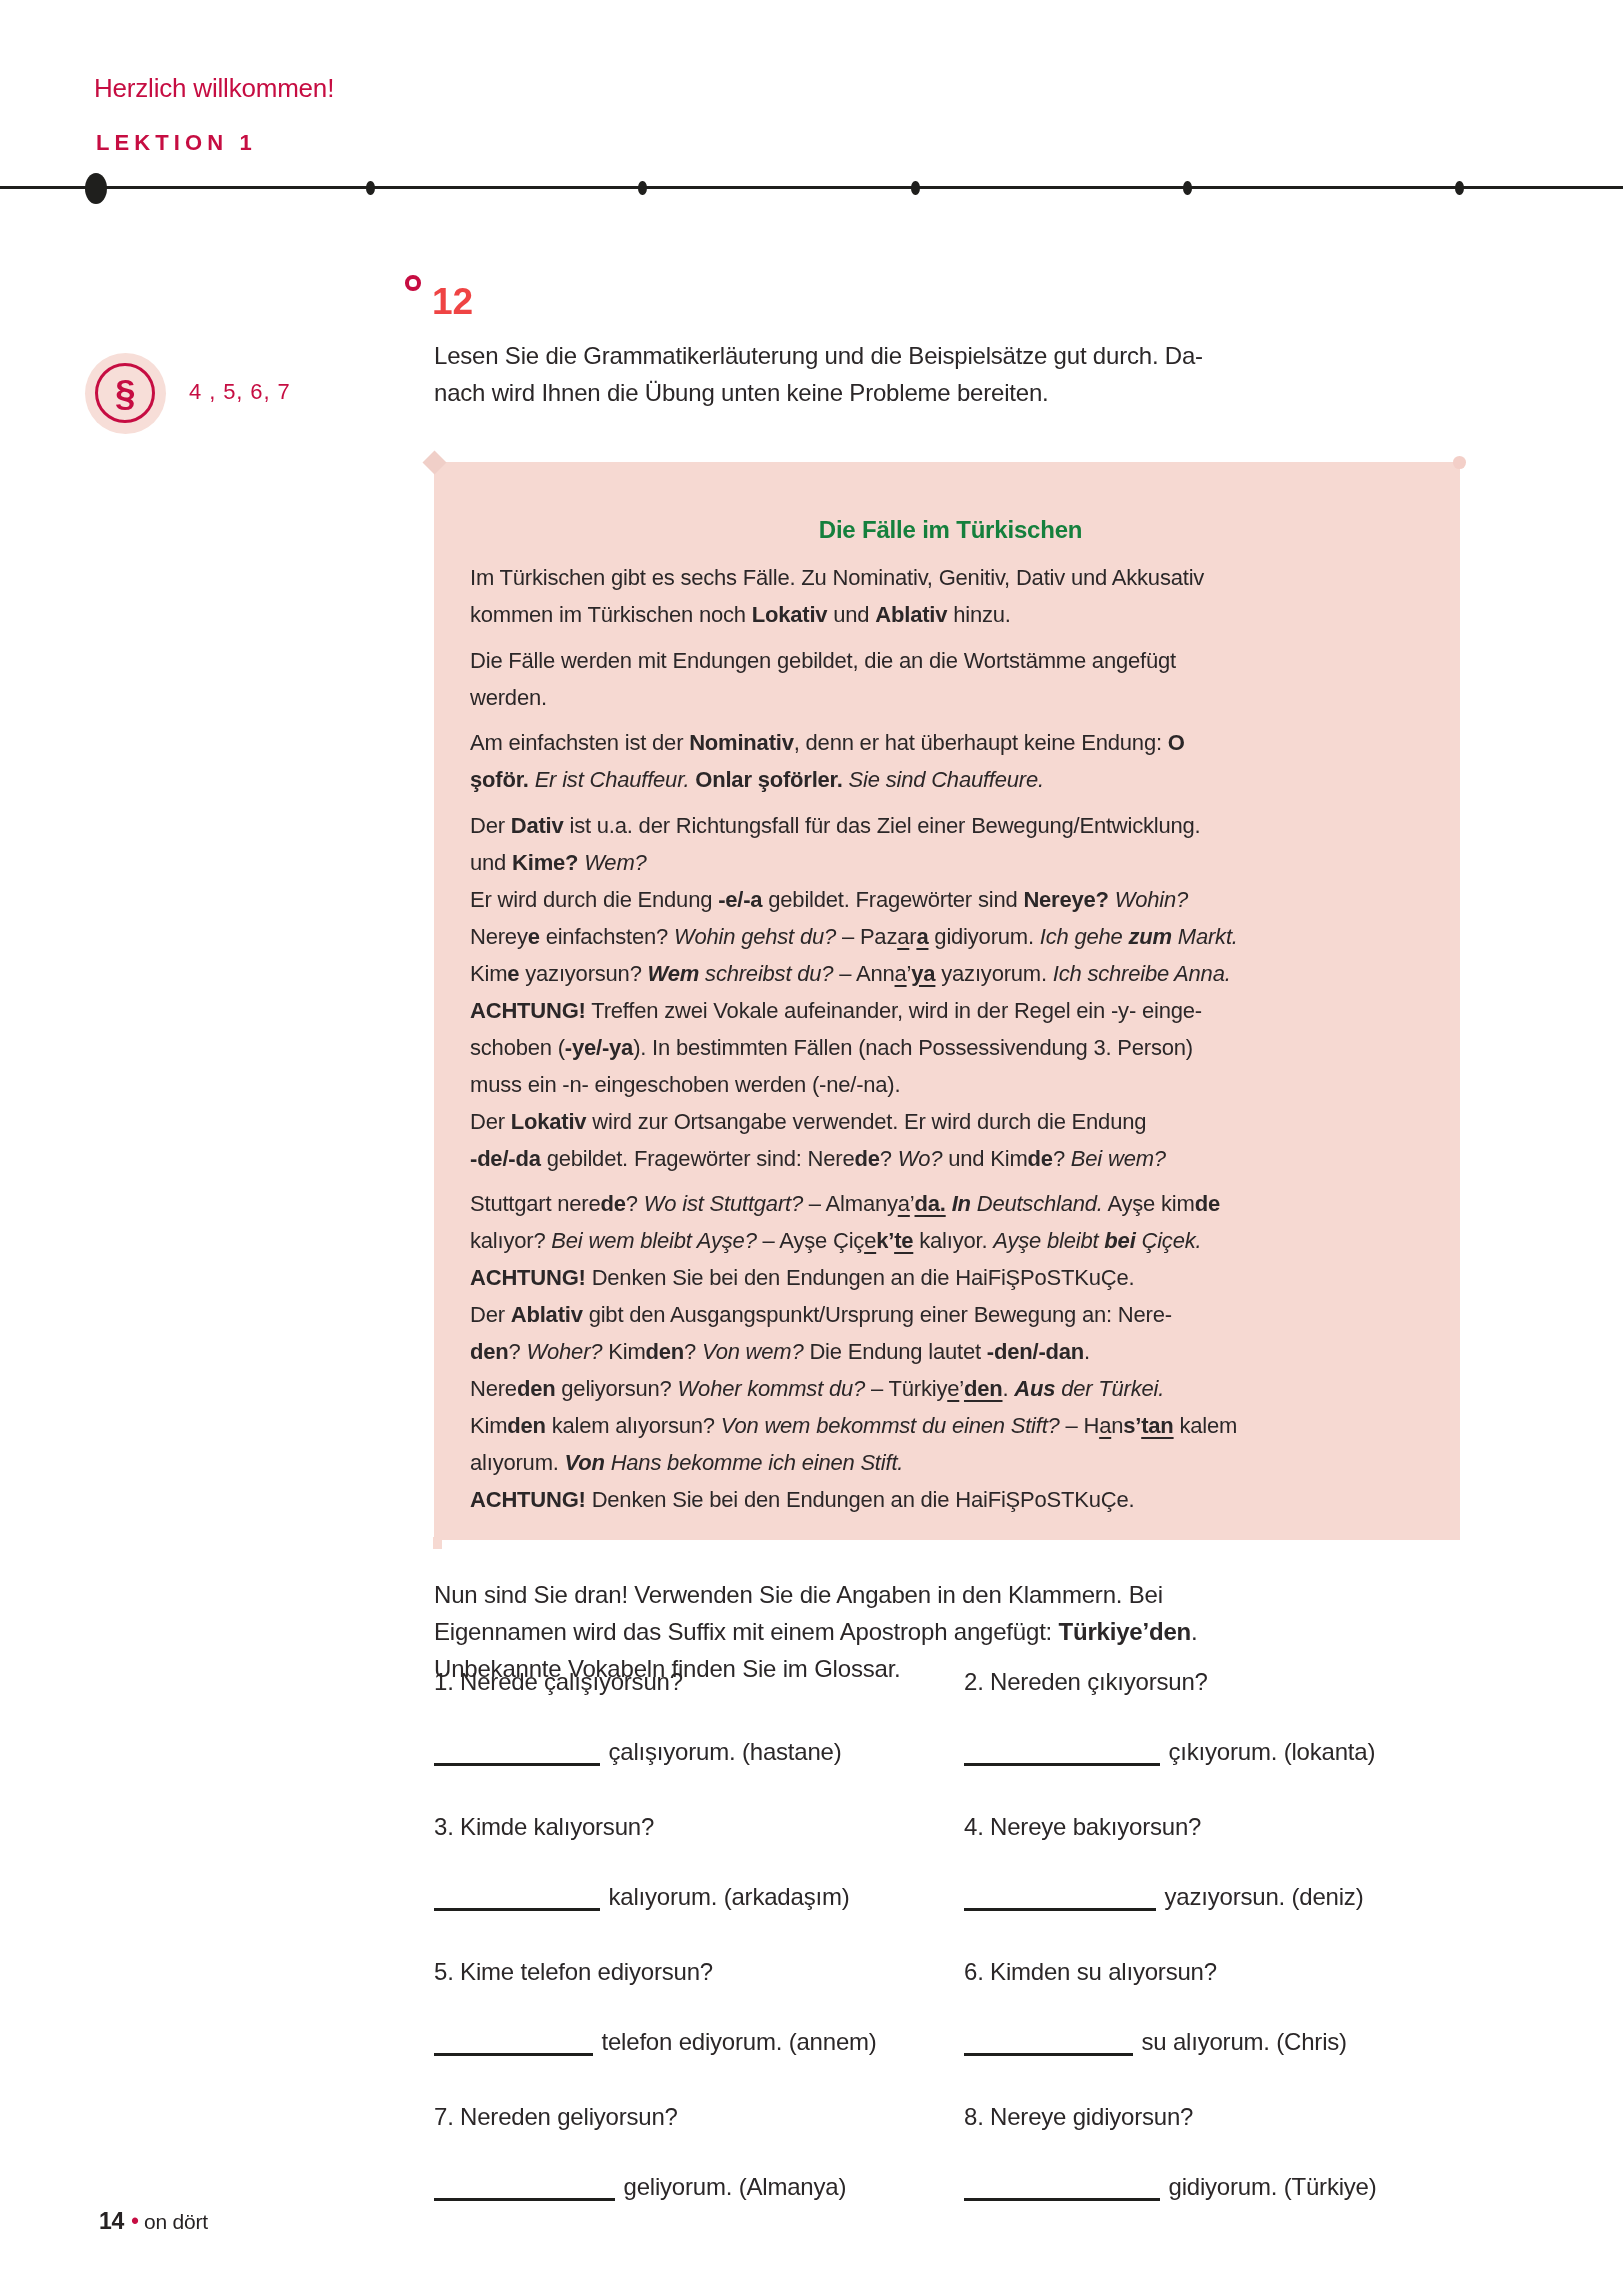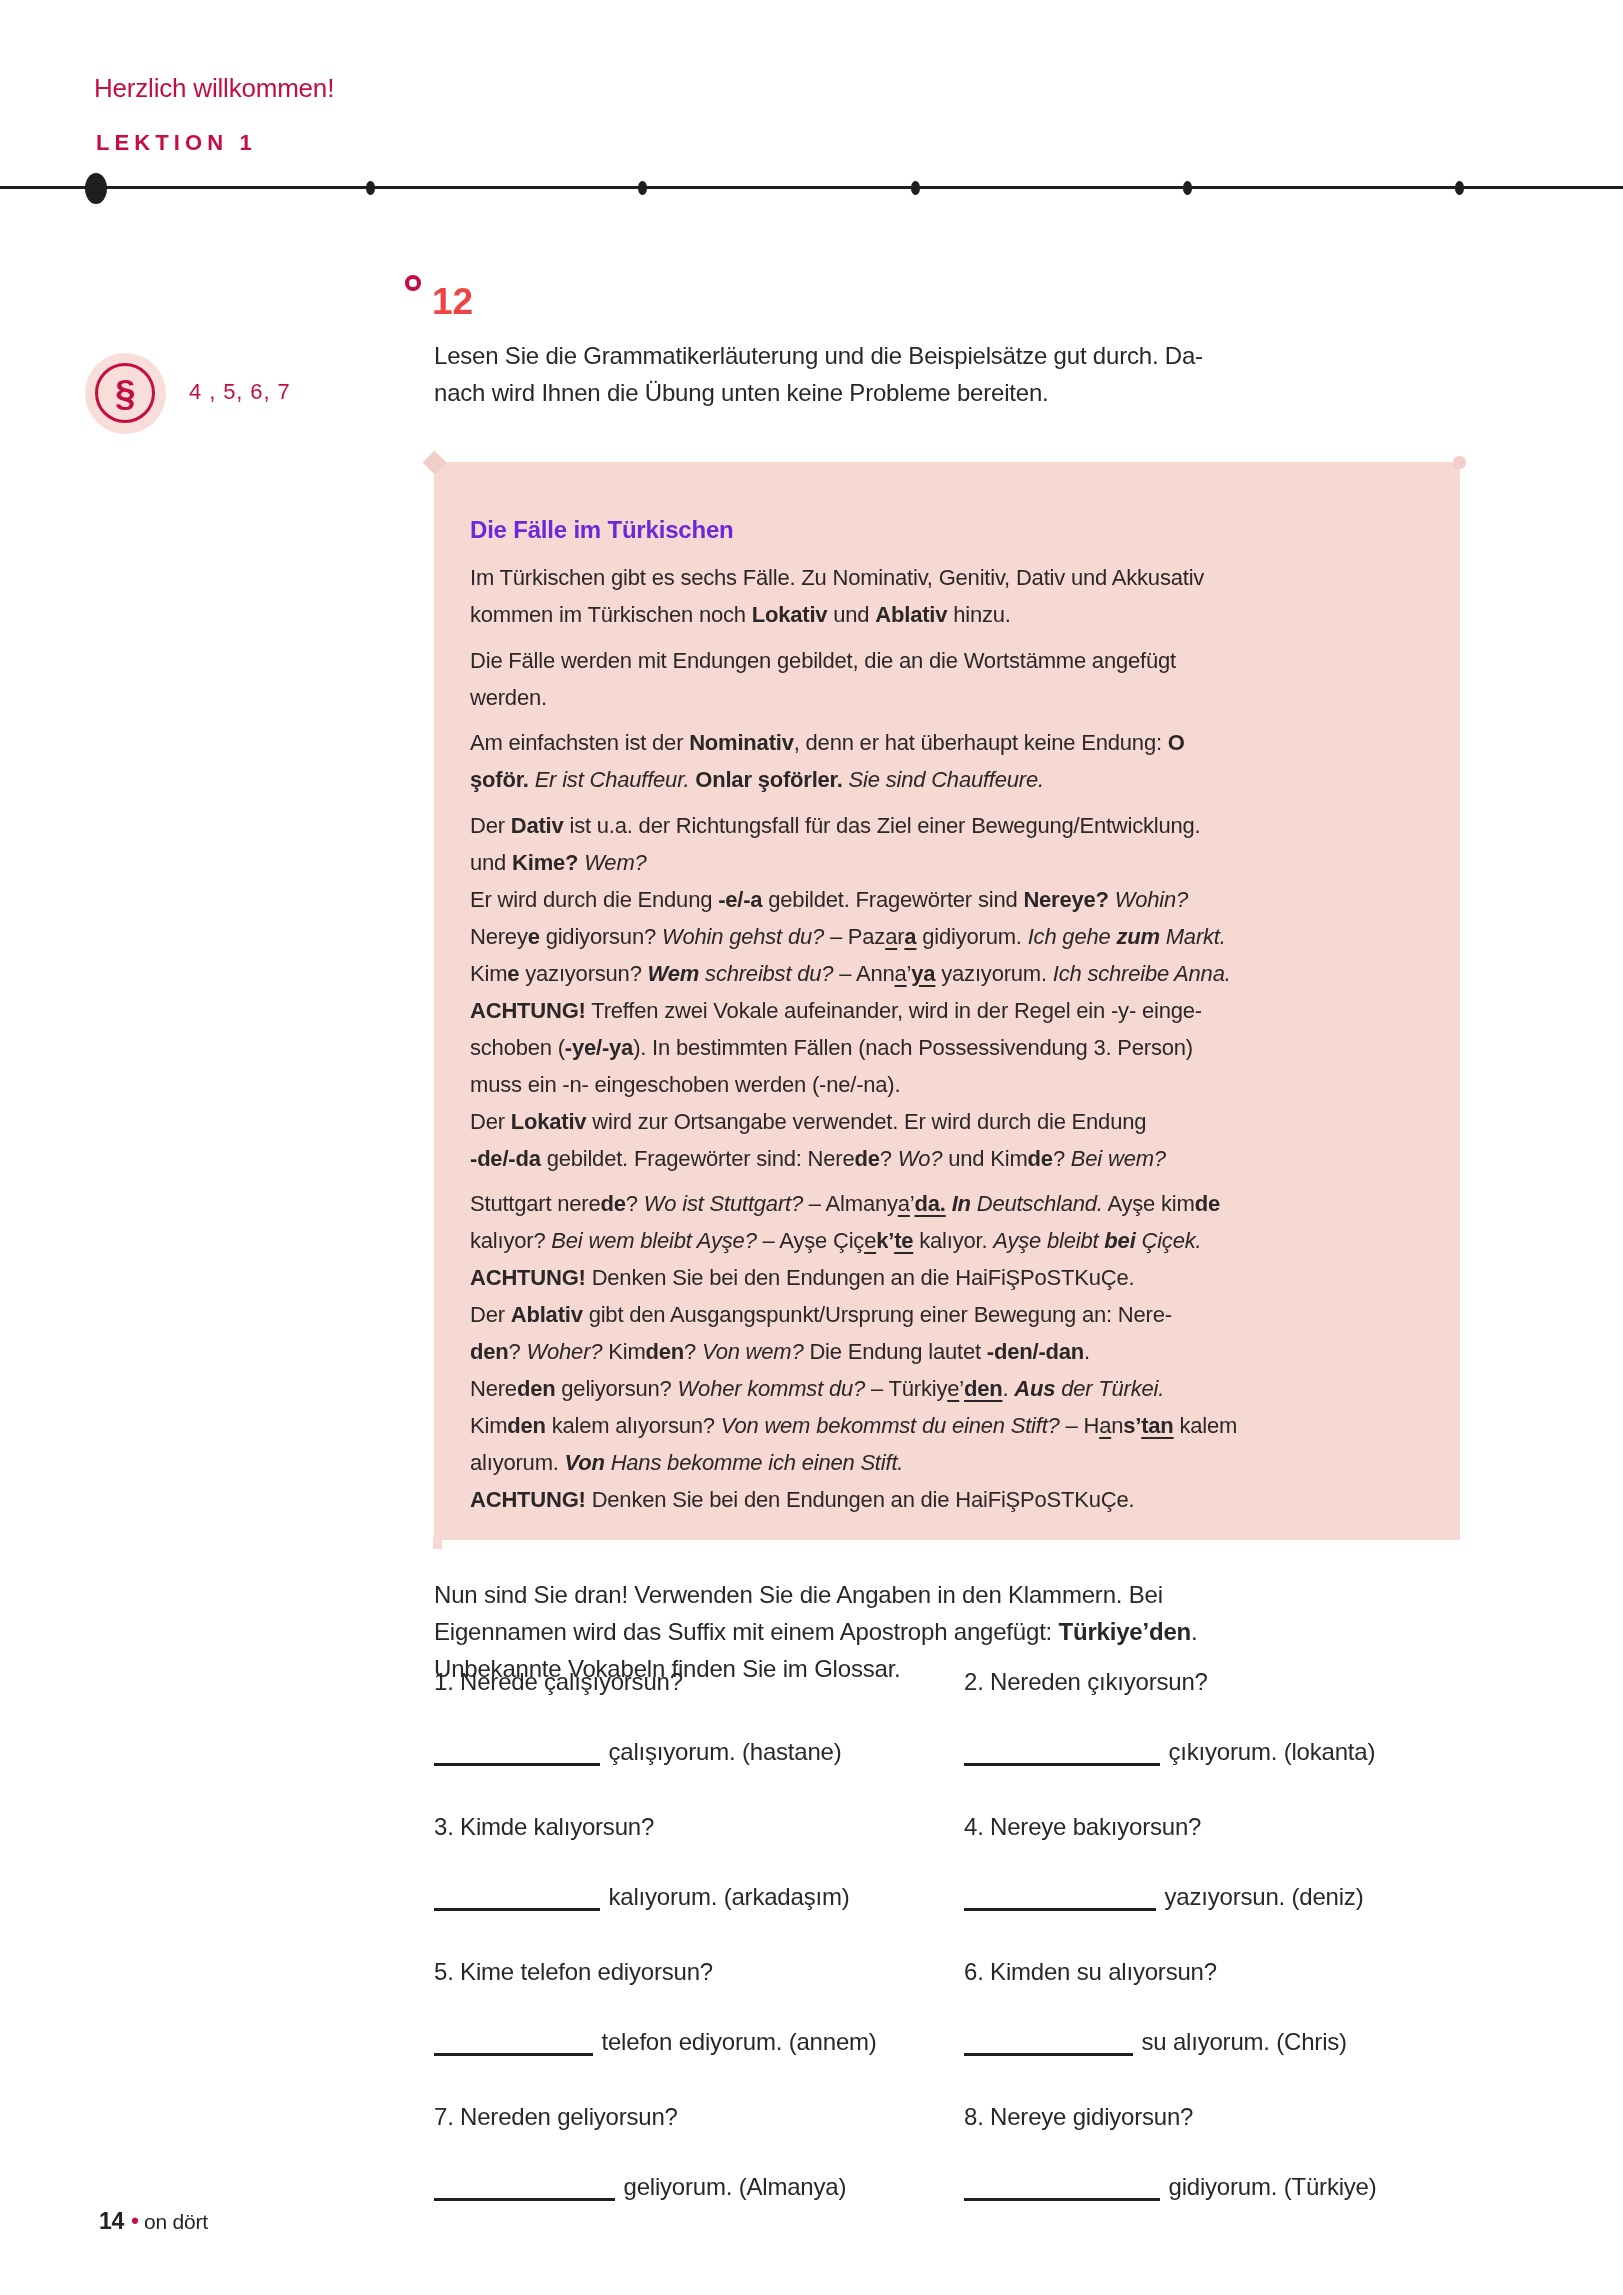--- a/index.html
+++ b/index.html
@@ -68,22 +68,22 @@
   }
   .gbox-dot{
     position:absolute;right:-6px;top:-6px;width:12.8px;height:12.8px;
     background:#f3cfc8;border-radius:50%;
   }
   .gbox-nub{
     position:absolute;left:-0.9px;bottom:-8.5px;width:8.5px;height:12px;
     background:#f6d9d2;
   }
   .gbox-title{
-    font-size:24px;font-weight:700;color:#6d28d9;
-    line-height:37px;margin:0 0 11px 0;
+    font-size:24px;font-weight:700;color:#15803d;
+    line-height:37px;margin:0 0 11px 0;text-align:center;
   }
   .gbox-body{font-size:22px;line-height:37px;}
   .box-para{margin:0 0 8.5px 0;}
   .box-line{white-space:nowrap;}
   .seg-b{font-weight:700;}
   .seg-i{font-style:italic;}
   .seg-u{text-decoration:underline;text-decoration-thickness:1.7px;text-underline-offset:4.3px;}
   
   .qgrid{
     position:absolute;left:434px;top:1666px;width:1054px;
@@ -149,21 +149,21 @@
           <div class="text-line box-line"><span>werden.</span></div>
         </div>
         <div class="box-para">
           <div class="text-line box-line"><span>Am einfachsten ist der </span><span class="seg-b">Nominativ</span><span>, denn er hat überhaupt keine Endung: </span><span class="seg-b">O</span></div>
           <div class="text-line box-line"><span class="seg-b">şoför. </span><span class="seg-i">Er ist Chauffeur. </span><span class="seg-b">Onlar şoförler. </span><span class="seg-i">Sie sind Chauffeure.</span></div>
         </div>
         <div class="box-para">
           <div class="text-line box-line"><span>Der </span><span class="seg-b">Dativ</span><span> ist u.a. der Richtungsfall für das Ziel einer Bewegung/Entwicklung.</span></div>
           <div class="text-line box-line"><span>und </span><span class="seg-b">Kime?</span><span> </span><span class="seg-i">Wem?</span></div>
           <div class="text-line box-line"><span>Er wird durch die Endung </span><span class="seg-b">-e/-a</span><span> gebildet. Fragewörter sind </span><span class="seg-b">Nereye?</span><span> </span><span class="seg-i">Wohin?</span></div>
-          <div class="text-line box-line"><span>Nerey</span><span class="seg-b">e</span><span> gidiyorsun? </span><span class="seg-i">Wohin gehst du?</span><span> – Paz</span><span class="seg-u">a</span><span>r</span><span class="seg-b seg-u">a</span><span> gidiyorum. </span><span class="seg-i">Ich gehe </span><span class="seg-b seg-i">zum</span><span class="seg-i"> Markt.</span></div>
+          <div class="text-line box-line"><span>Nerey</span><span class="seg-b">e</span><span> einfachsten? </span><span class="seg-i">Wohin gehst du?</span><span> – Paz</span><span class="seg-u">a</span><span>r</span><span class="seg-b seg-u">a</span><span> gidiyorum. </span><span class="seg-i">Ich gehe </span><span class="seg-b seg-i">zum</span><span class="seg-i"> Markt.</span></div>
           <div class="text-line box-line"><span>Kim</span><span class="seg-b">e</span><span> yazıyorsun? </span><span class="seg-b seg-i">Wem</span><span class="seg-i"> schreibst du?</span><span> – Ann</span><span class="seg-u">a</span><span>’</span><span class="seg-b seg-u">ya</span><span> yazıyorum. </span><span class="seg-i">Ich schreibe Anna.</span></div>
           <div class="text-line box-line"><span class="seg-b">ACHTUNG!</span><span> Treffen zwei Vokale aufeinander, wird in der Regel ein -y- einge-</span></div>
           <div class="text-line box-line"><span>schoben (</span><span class="seg-b">-ye/-ya</span><span>). In bestimmten Fällen (nach Possessivendung 3. Person)</span></div>
           <div class="text-line box-line"><span>muss ein -n- eingeschoben werden (-ne/-na).</span></div>
           <div class="text-line box-line"><span>Der </span><span class="seg-b">Lokativ</span><span> wird zur Ortsangabe verwendet. Er wird durch die Endung</span></div>
           <div class="text-line box-line"><span class="seg-b">-de/-da</span><span> gebildet. Fragewörter sind: Nere</span><span class="seg-b">de</span><span>? </span><span class="seg-i">Wo?</span><span> und Kim</span><span class="seg-b">de</span><span>? </span><span class="seg-i">Bei wem?</span></div>
         </div>
         <div class="box-para">
           <div class="text-line box-line"><span>Stuttgart nere</span><span class="seg-b">de</span><span>? </span><span class="seg-i">Wo ist Stuttgart?</span><span> – Almany</span><span class="seg-u">a</span><span>’</span><span class="seg-b seg-u">da.</span><span> </span><span class="seg-b seg-i">In</span><span class="seg-i"> Deutschland.</span><span> Ayşe kim</span><span class="seg-b">de</span></div>
           <div class="text-line box-line"><span>kalıyor? </span><span class="seg-i">Bei wem bleibt Ayşe?</span><span> – Ayşe Çiç</span><span class="seg-u">e</span><span class="seg-b">k’</span><span class="seg-b seg-u">te</span><span> kalıyor. </span><span class="seg-i">Ayşe bleibt </span><span class="seg-b seg-i">bei</span><span class="seg-i"> Çiçek.</span></div>

